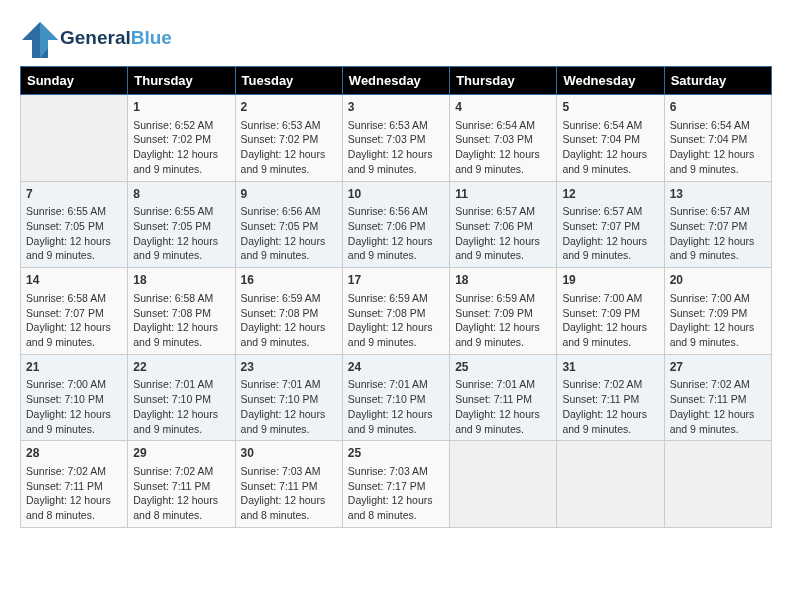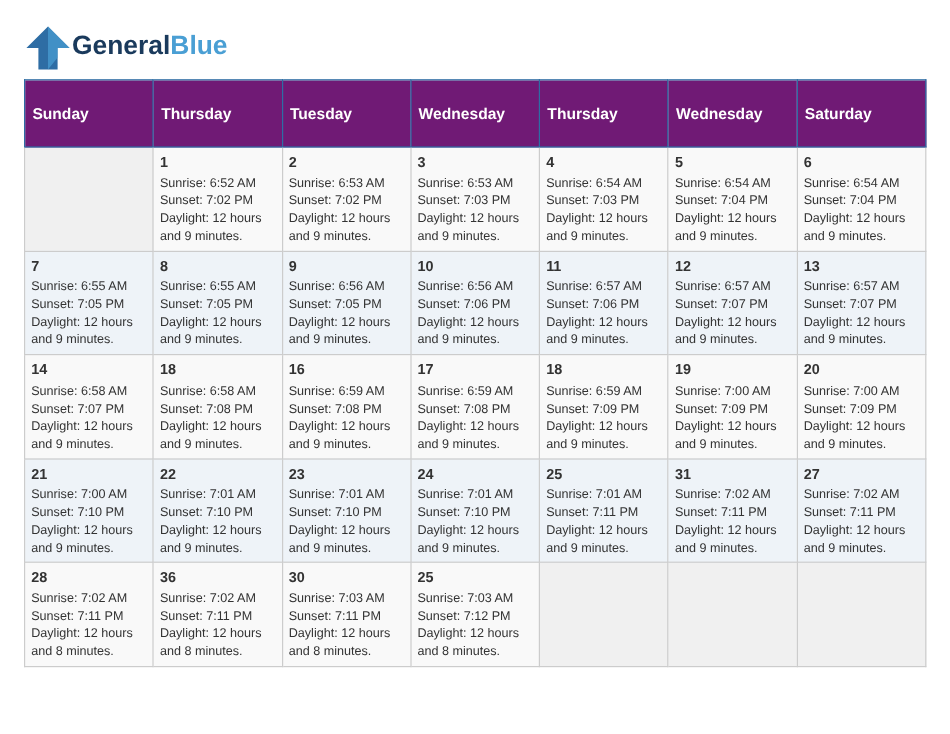--- a/index.html
+++ b/index.html
@@ -14,21 +14,21 @@
       display: flex;
       justify-content: space-between;
       align-items: flex-start;
       margin-bottom: 10px;
     }
     .logo {
       display: flex;
       align-items: center;
     }
     .logo-text {
-      font-size: 22px;
+      font-size: 19px;
       font-weight: bold;
       color: #1a3a5c;
       line-height: 1.1;
     }
     .logo-text span {
       color: #4a9fd4;
     }
     .logo-icon {
       width: 36px;
       height: 36px;
@@ -47,24 +47,24 @@
       font-size: 16px;
       font-weight: normal;
       color: #444;
     }
     table {
       width: 100%;
       border-collapse: collapse;
       font-size: 11px;
     }
     thead tr th {
-      background-color: #701a75;
+      background-color: #000000;
       color: #fff;
       text-align: left;
-      padding: 20px 6px;
+      padding: 6px 6px;
       font-size: 13px;
       font-weight: bold;
       border: 1px solid #2e6da4;
     }
     tbody tr td {
       border: 1px solid #ccc;
       vertical-align: top;
       padding: 4px 5px;
       width: 14.28%;
       min-height: 80px;
@@ -297,35 +297,35 @@
         </td>
       </tr>
       <tr>
         <td>
           <span class="day-num">28</span>
           <div class="day-info">Sunrise: 7:02 AM</div>
           <div class="day-info">Sunset: 7:11 PM</div>
           <div class="day-info">Daylight: 12 hours and 8 minutes.</div>
         </td>
         <td>
-          <span class="day-num">36</span>
+          <span class="day-num">29</span>
           <div class="day-info">Sunrise: 7:02 AM</div>
           <div class="day-info">Sunset: 7:11 PM</div>
           <div class="day-info">Daylight: 12 hours and 8 minutes.</div>
         </td>
         <td>
           <span class="day-num">30</span>
           <div class="day-info">Sunrise: 7:03 AM</div>
           <div class="day-info">Sunset: 7:11 PM</div>
           <div class="day-info">Daylight: 12 hours and 8 minutes.</div>
         </td>
         <td>
           <span class="day-num">25</span>
           <div class="day-info">Sunrise: 7:03 AM</div>
-          <div class="day-info">Sunset: 7:12 PM</div>
+          <div class="day-info">Sunset: 7:17 PM</div>
           <div class="day-info">Daylight: 12 hours and 8 minutes.</div>
         </td>
         <td class="empty-cell"></td>
         <td class="empty-cell"></td>
         <td class="empty-cell"></td>
       </tr>
     </tbody>
 </table>
 
 </body></html>

